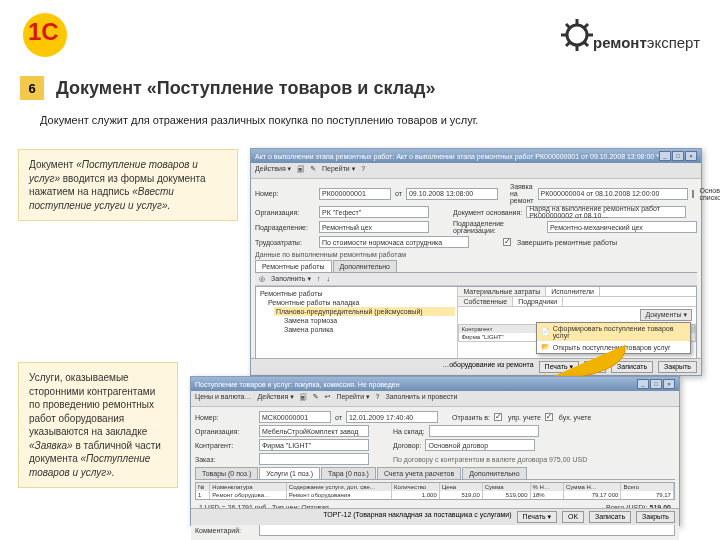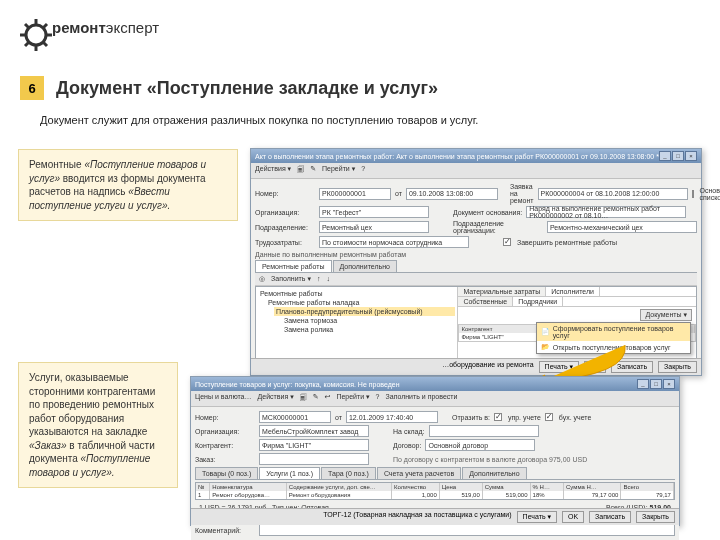--- a/index.html
+++ b/index.html
@@ -1,21 +1,21 @@
 <!DOCTYPE html>
 <html><head>
 <meta charset="utf-8">
 <style>
 *{margin:0;padding:0;box-sizing:border-box;font-family:Arial,sans-serif}
 body{width:720px;height:540px;background:#fff;position:relative;overflow:hidden}
 .header{height:70px;display:flex;justify-content:space-between;align-items:center;padding:8px 20px}
 .logo1c{width:50px;height:50px;position:relative}
 .logo1c-bg{width:44px;height:44px;background:#ffc700;border-radius:50%;position:absolute;top:3px;left:3px}
 .logo1c-txt{position:absolute;top:8px;left:8px;font-size:24px;font-weight:bold;color:#d81818}
-.logo-re{display:flex;align-items:flex-start;gap:0}
+.logo-re{display:flex;align-items:flex-end;gap:0}
 .gear{width:32px;height:32px}
 .re-text{font-size:15px;color:#333}
 .re-text b{font-weight:bold}
 .title-row{display:flex;align-items:center;gap:12px;padding:6px 20px}
 .num-box{width:24px;height:24px;background:#f2c94c;display:flex;align-items:center;justify-content:center;font-weight:bold;font-size:13px}
 .title{font-size:18px;font-weight:bold;color:#333}
 .subtitle{padding:8px 40px;font-size:11px;color:#222}
 .note-box{position:absolute;background:#fef6de;border:1px solid #e8d89a;padding:8px 10px;font-size:10px;line-height:1.35;color:#333;z-index:2}
 .note1{left:18px;top:149px;width:220px}
 .note2{left:18px;top:362px;width:160px}
@@ -64,49 +64,53 @@
 .w2-grid{background:#fff;border:1px solid #a0a8b0;margin-top:2px}
 .w2-hd{display:flex;background:#e8e8e8;font-size:6px}
 .w2-hd>div,.w2-rw>div{border-right:1px solid #c8c8c8;padding:1px 2px;overflow:hidden}
 .w2-rw{display:flex;font-size:6px;background:#fff}
 .totals{display:flex;justify-content:space-between;padding:2px 4px;font-size:7px;margin-top:2px}
 </style>
 </head>
 <body>
 
 <div class="header">
+  <div class="logo1c">
+    <div class="logo1c-bg"></div>
+    <div class="logo1c-txt">1C</div>
+  </div>
   <div class="logo-re">
     <svg class="gear" viewBox="0 0 32 32">
       <circle cx="16" cy="16" r="10" fill="none" stroke="#333" stroke-width="3"></circle>
       <g stroke="#333" stroke-width="3">
           <line x1="16" y1="0" x2="16" y2="6"></line>
           <line x1="16" y1="26" x2="16" y2="32"></line>
           <line x1="0" y1="16" x2="6" y2="16"></line>
           <line x1="26" y1="16" x2="32" y2="16"></line>
           <line x1="5" y1="5" x2="9" y2="9"></line>
           <line x1="23" y1="23" x2="27" y2="27"></line>
           <line x1="27" y1="5" x2="23" y2="9"></line>
           <line x1="5" y1="27" x2="9" y2="23"></line>
         </g>
     </svg>
     <span class="re-text"><b>ремонт</b><span>эксперт</span></span>
   </div>
 </div>
 
 <div class="title-row">
   <div class="num-box">6</div>
-  <div class="title">Документ «Поступление закладке и услуг»</div>
+  <div class="title">Документ «Поступление товаров и склад»</div>
 </div>
 <div class="subtitle">Документ служит для отражения различных покупка по поступлению товаров и услуг.</div>
 
 <div class="note-box note1">
-  <span>Ремонтные </span><span class="em">«Поступление товаров и услуг»</span><span> вводится из формы документа расчетов на надпись </span><span class="em">«Ввести поступление услуги и услуг».</span>
+  <span>Документ </span><span class="em">«Поступление товаров и услуг»</span><span> вводится из формы документа нажатием на надпись </span><span class="em">«Ввести поступление услуги и услуг».</span>
 </div>
 <div class="note-box note2">
-  <span>Услуги, оказываемые сторонними контрагентами по проведению ремонтных работ оборудования указываются на закладке </span><span class="em">«Заказ»</span><span> в табличной части документа </span><span class="em">«Поступление товаров и услуг».</span>
+  <span>Услуги, оказываемые сторонними контрагентами по проведению ремонтных работ оборудования указываются на закладке </span><span class="em">«Заявка»</span><span> в табличной части документа </span><span class="em">«Поступление товаров и услуг».</span>
 </div>
 
 <div class="win win1">
   <div class="titlebar">
     <span>Акт о выполнении этапа ремонтных работ: Акт о выполнении этапа ремонтных работ РК000000001 от 09.10.2008 13:08:00 *</span>
     <div class="winbtns">
       <div class="winbtn">_</div>
       <div class="winbtn">□</div>
       <div class="winbtn">×</div>
     </div>

